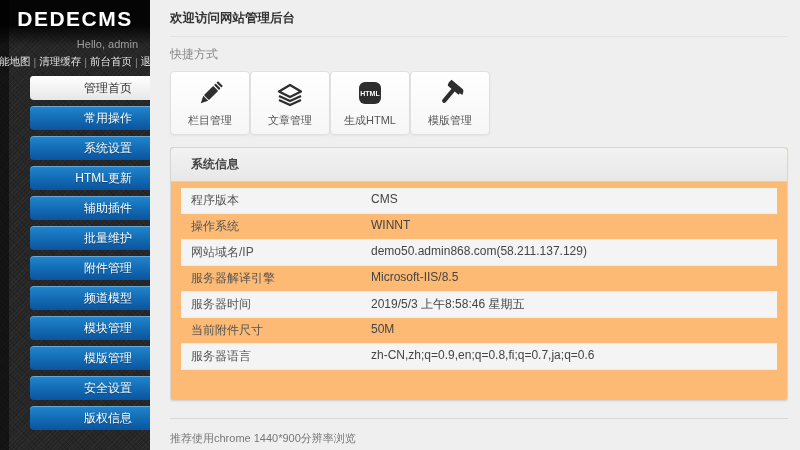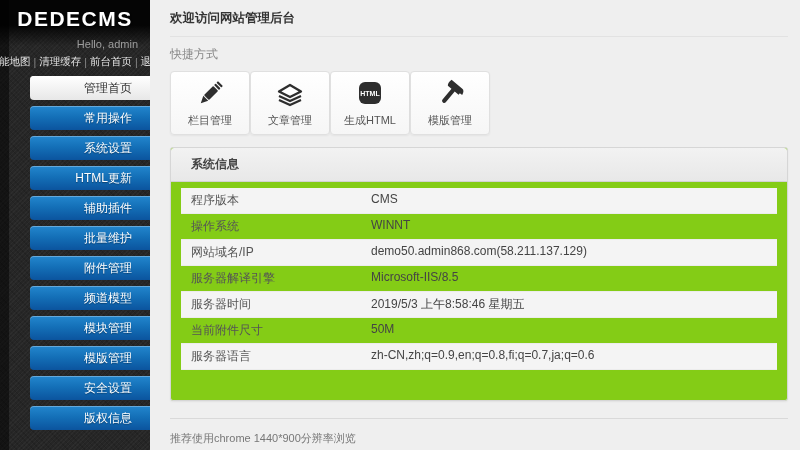--- a/index.html
+++ b/index.html
@@ -65,21 +65,21 @@
   .card {
     width:80px; height:64px; border:1px solid #e0e0e0; border-radius:4px;
     background:linear-gradient(180deg,#ffffff,#f6f6f6);
     box-shadow:0 1px 2px rgba(0,0,0,.05);
     display:flex; flex-direction:column; align-items:center; cursor:pointer;
   }
   .card svg { margin-top:6px; }
   .card-label { font-size:11px; color:#555; margin-top:3px; }
   
   .panel {
-    margin-top:12px; background:#84cc16; border:1px solid #d6d6d6; border-radius:3px;
+    margin-top:12px; background:#fdba74; border:1px solid #d6d6d6; border-radius:3px;
     box-shadow:0 1px 2px rgba(0,0,0,.06);
   }
   .panel-header {
     padding:8px 20px; font-size:12px; font-weight:bold; color:#444;
     background:linear-gradient(180deg,#f2f2f2,#e8e8e8);
     border-bottom:1px solid #d2d2d2; border-radius:3px 3px 0 0;
   }
   .panel-body { padding:6px 10px 30px 10px; }
   .info-row {
     display:flex; padding:4px 10px; border-bottom:1px solid #ececec;

